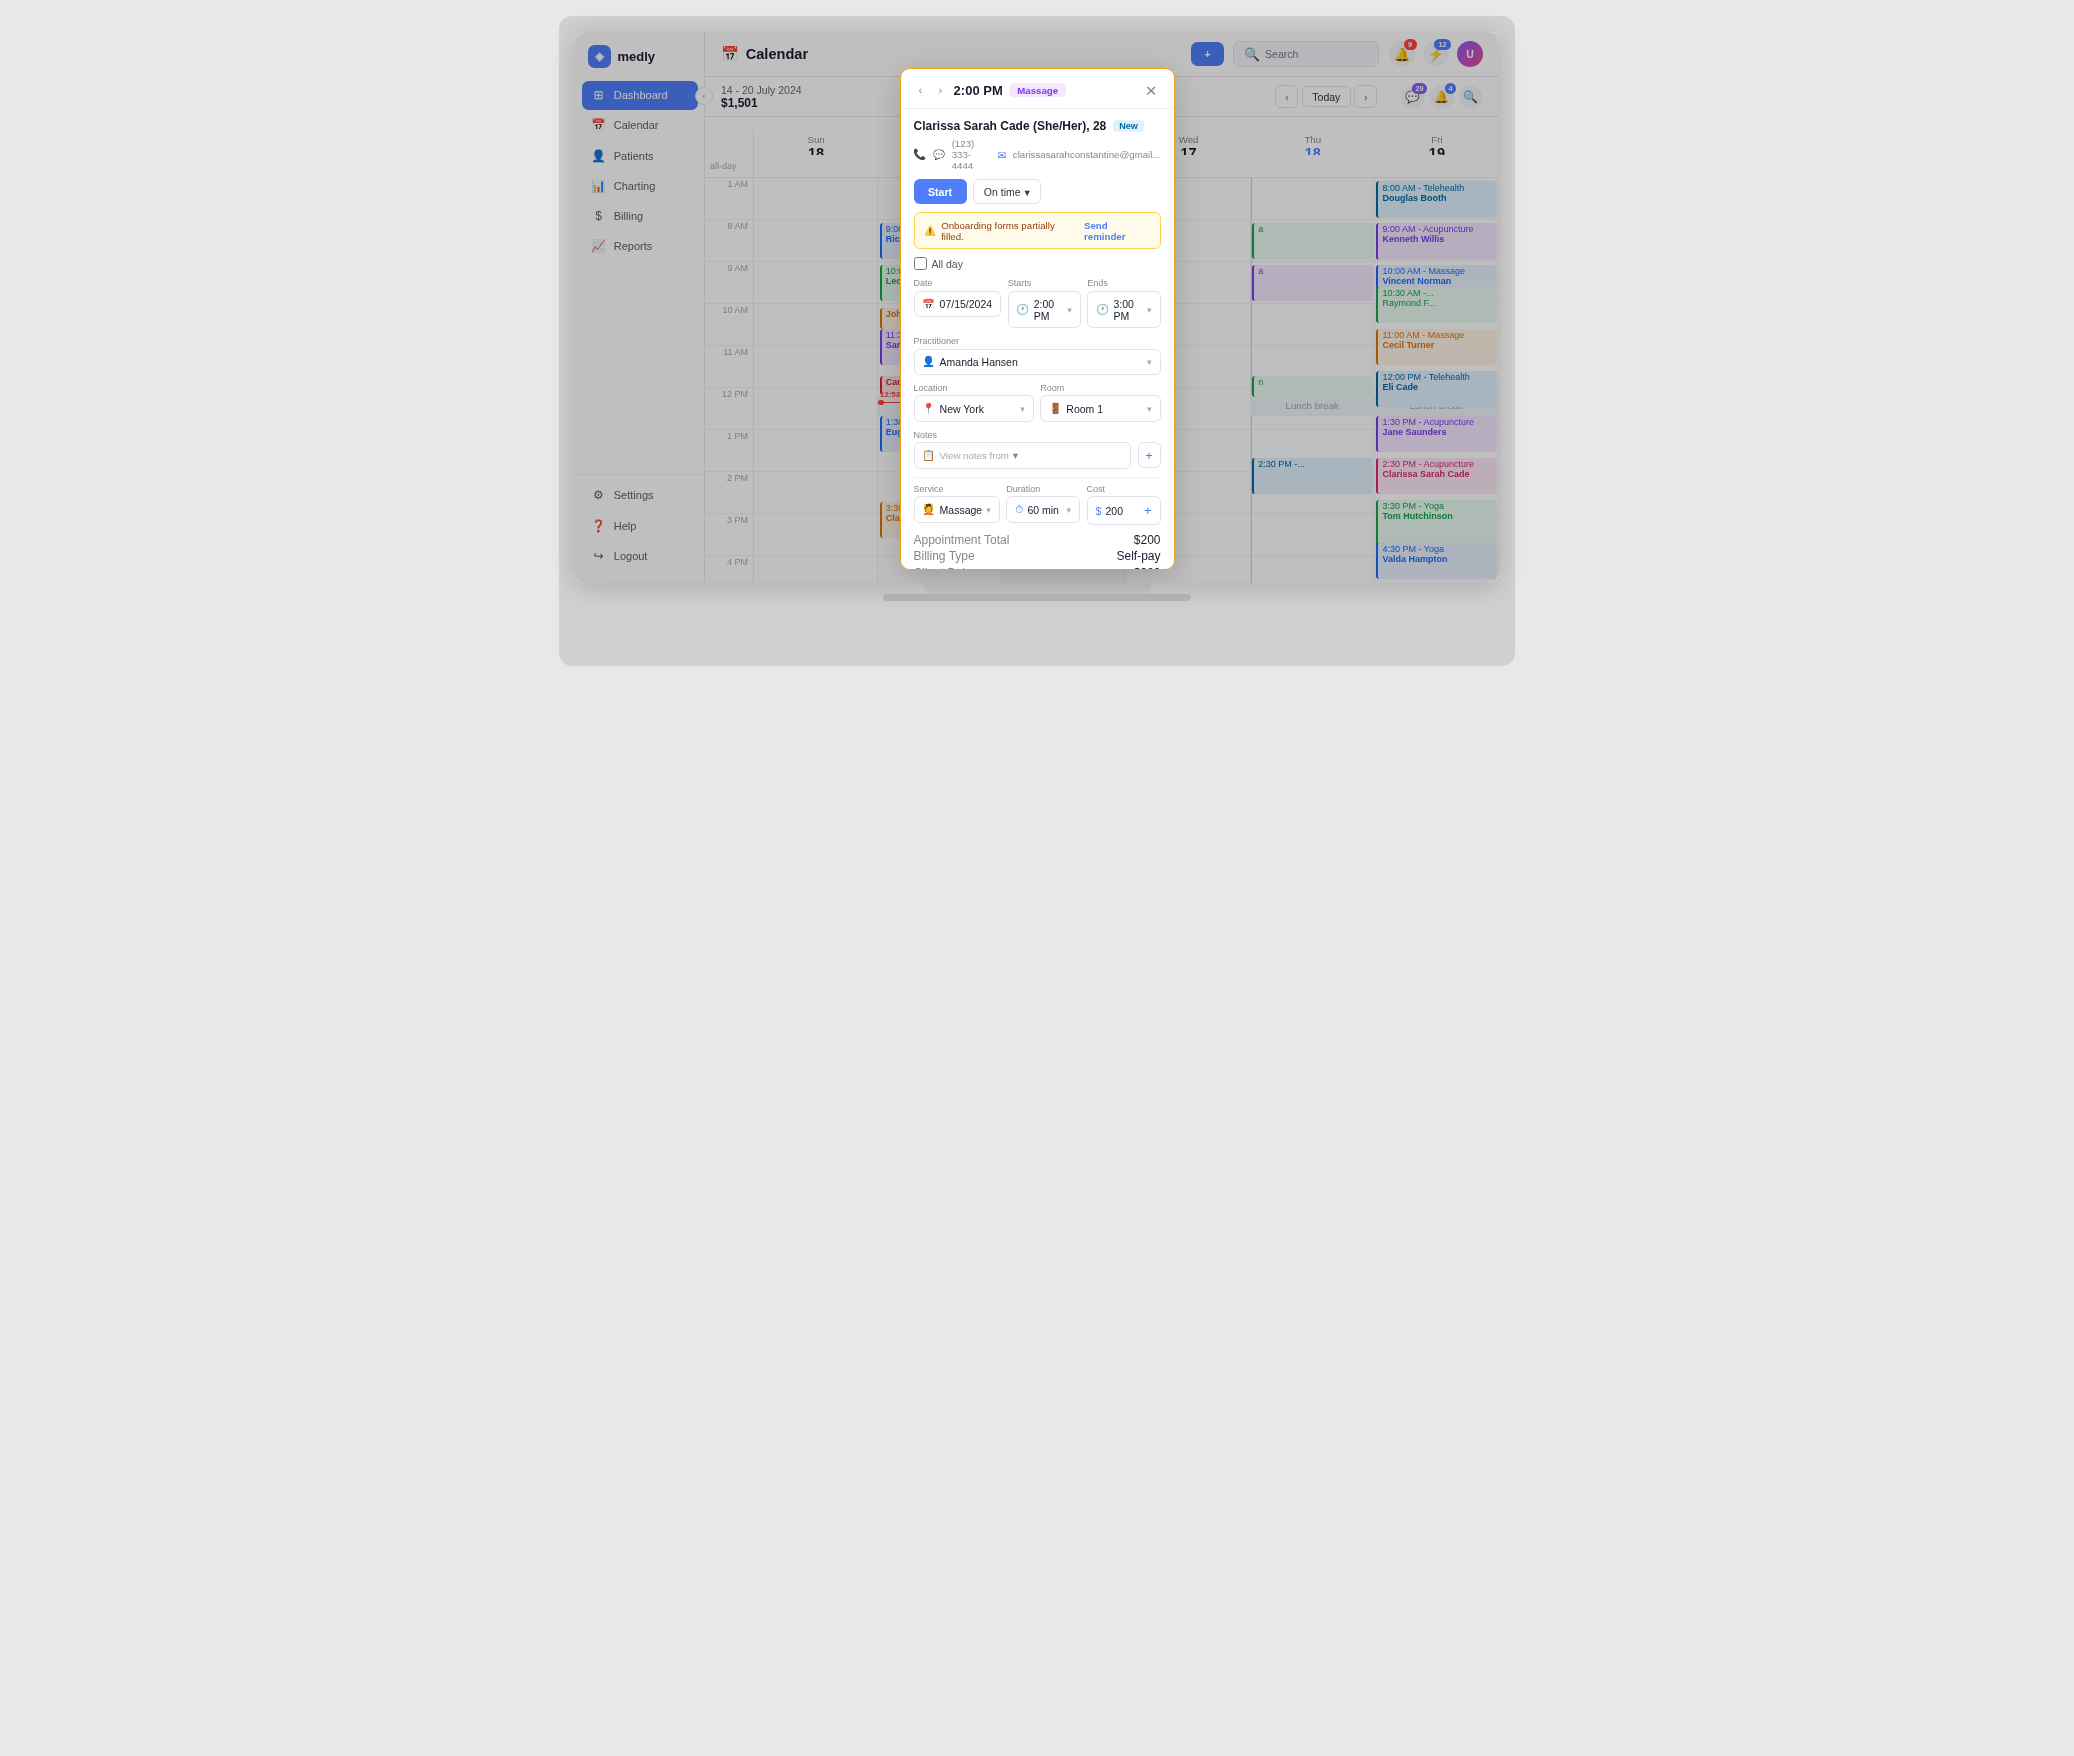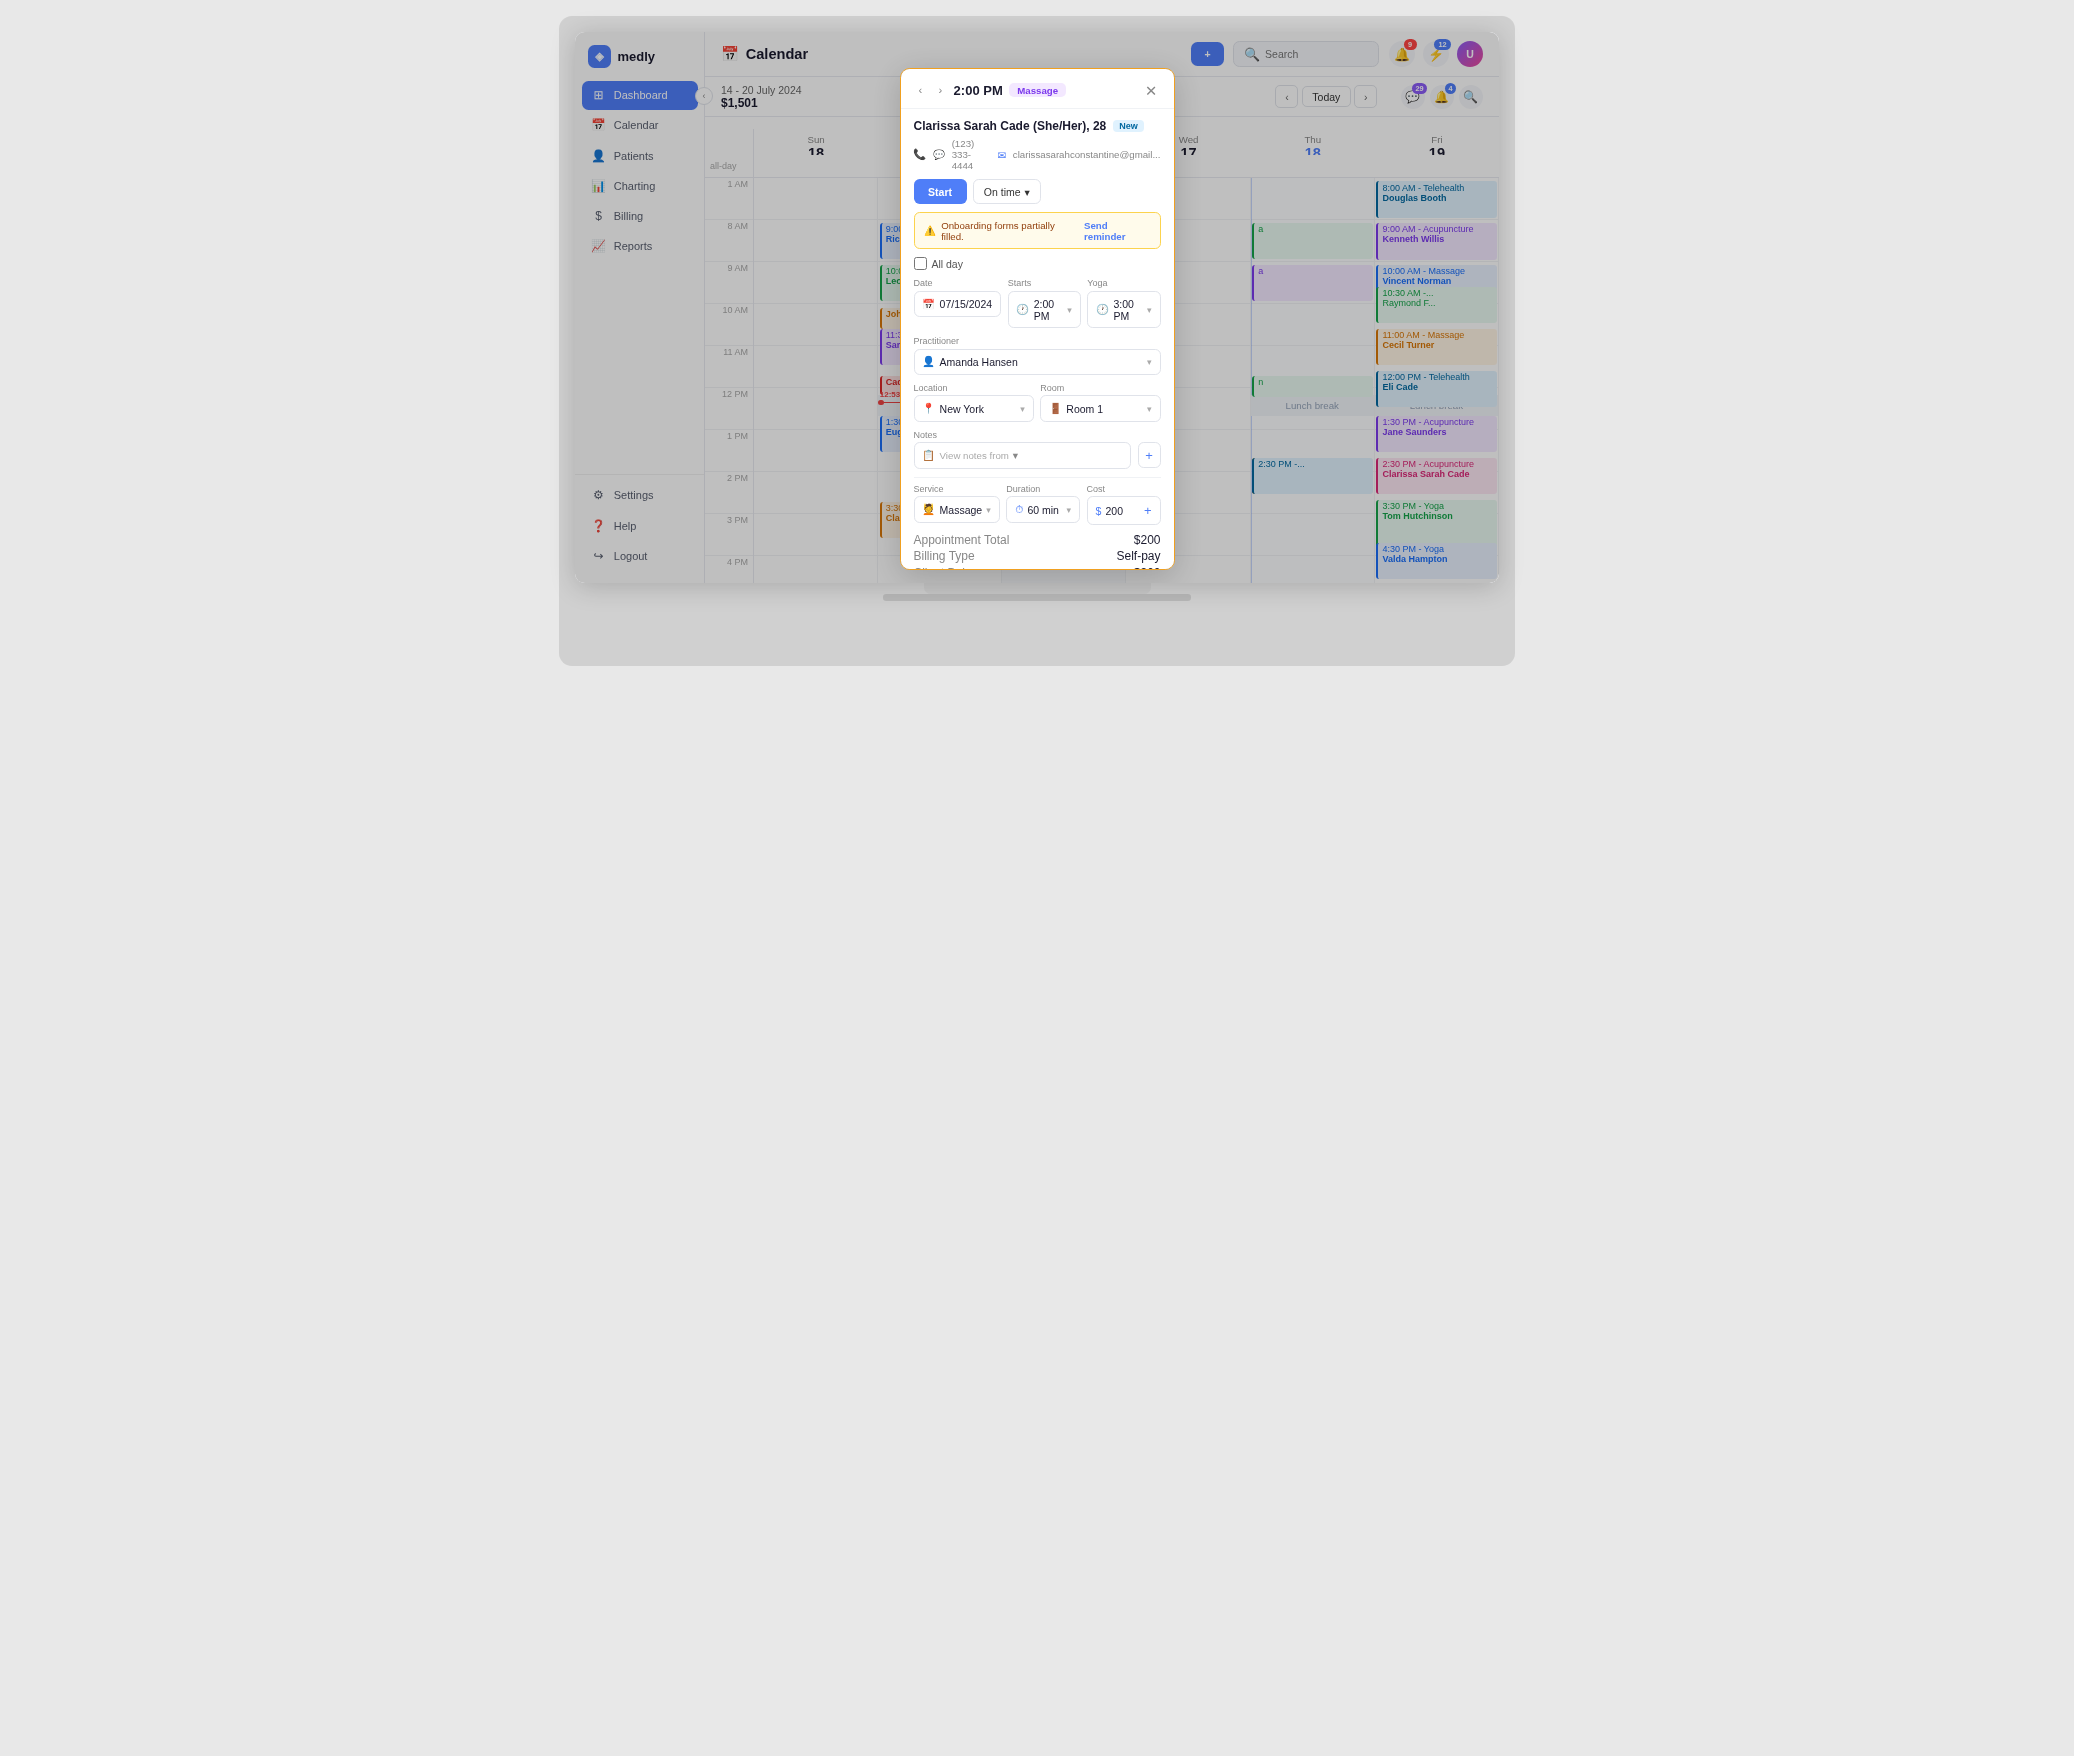--- a/index.html
+++ b/index.html
@@ -816,21 +816,21 @@
               </div>
               <div class="form-group">
                 <div class="form-label">Starts</div>
                 <div class="form-input">
                   <span class="icon">🕐</span>
                   <span>2:00 PM</span>
                   <span class="chevron">▾</span>
                 </div>
               </div>
               <div class="form-group">
-                <div class="form-label">Yoga</div>
+                <div class="form-label">Ends</div>
                 <div class="form-input">
                   <span class="icon">🕐</span>
                   <span>3:00 PM</span>
                   <span class="chevron">▾</span>
                 </div>
               </div>
             </div>
 
             <div class="form-group" style="margin-bottom:8px;">
               <div class="form-label">Practitioner</div>

